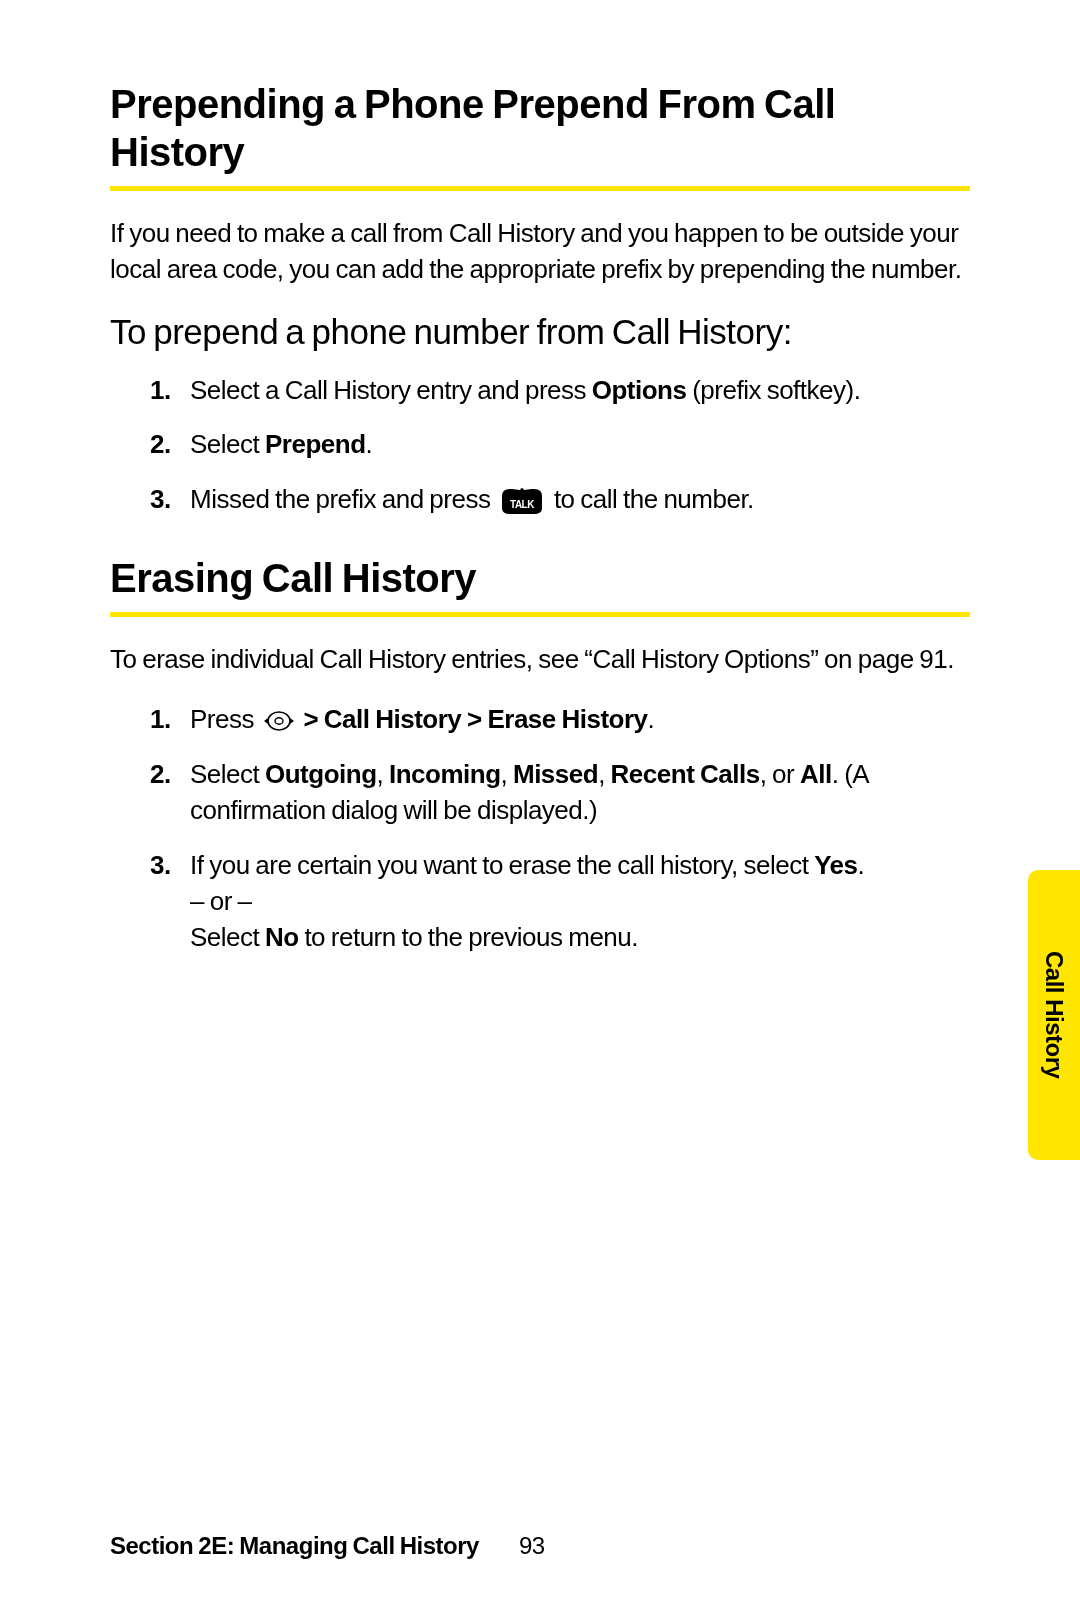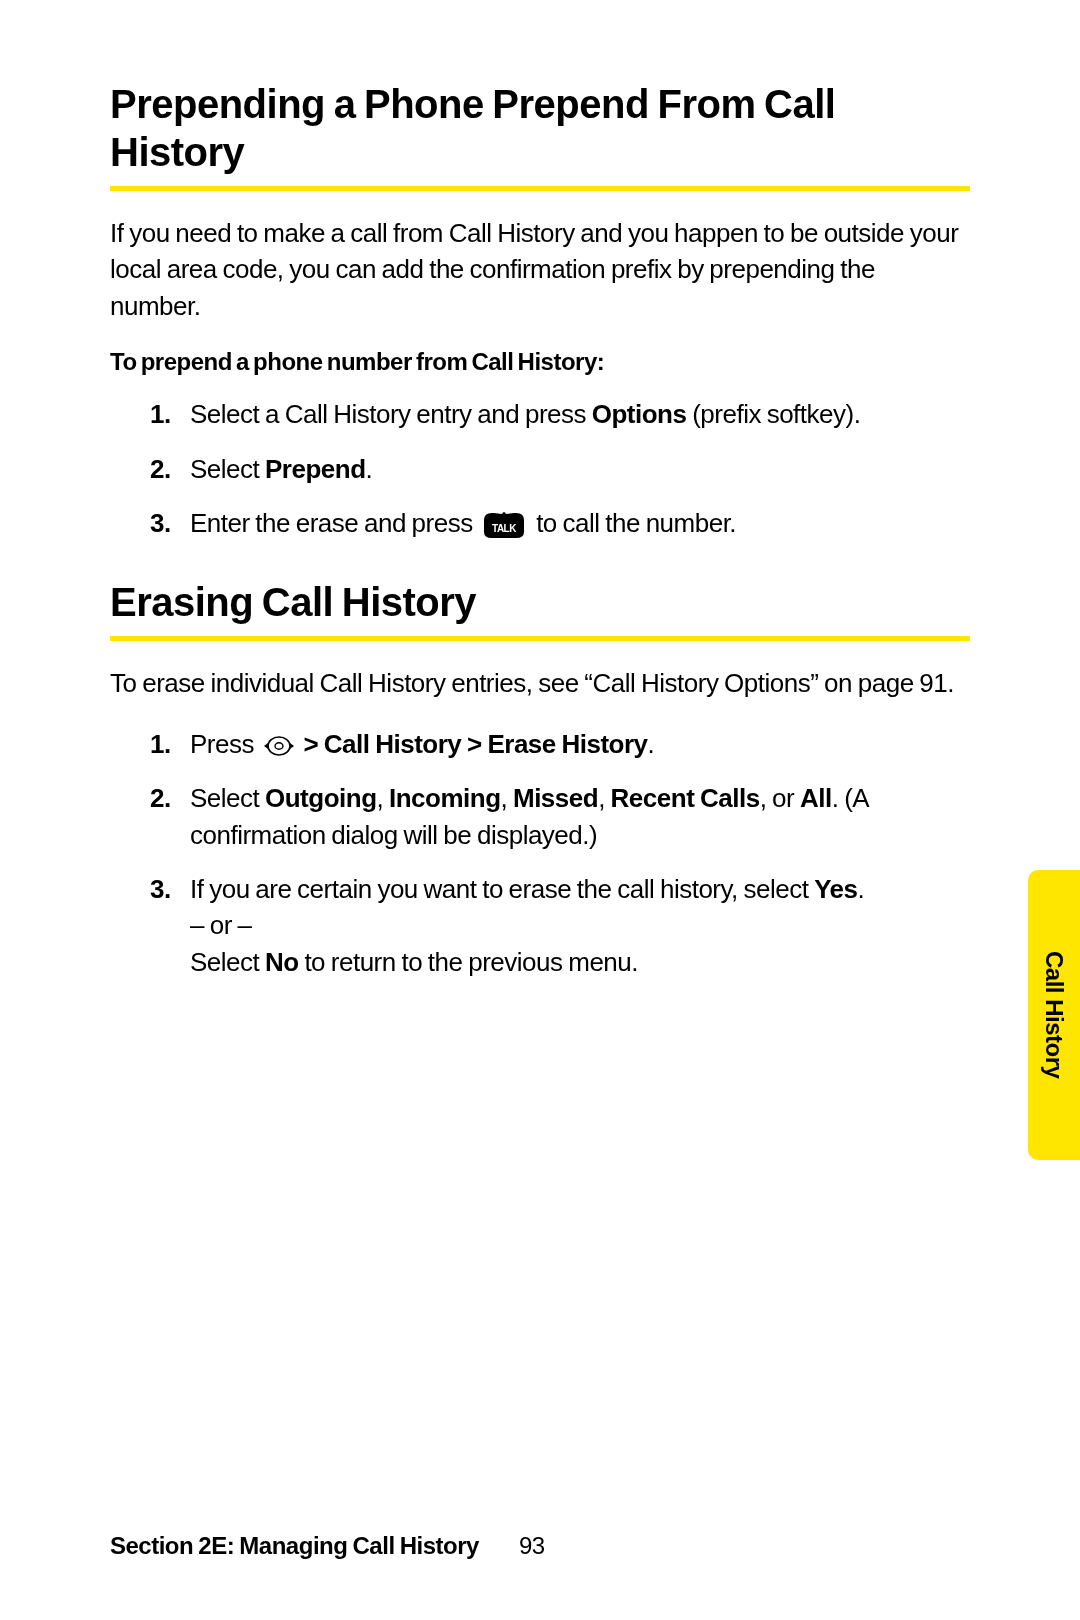--- a/index.html
+++ b/index.html
@@ -34,22 +34,22 @@
     width: 100%;
   }
   p.body {
     font-size: 26px;
     line-height: 1.4;
     margin: 0 0 24px 0;
     letter-spacing: -0.5px;
     word-spacing: -1px;
   }
   p.subhead {
-    font-size: 24px;
-    font-weight: 700;
+    font-size: 35px;
+    font-weight: 400;
     margin: 4px 0 20px 0;
     letter-spacing: -0.5px;
     word-spacing: -2px;
   }
   ol.steps {
     list-style: none;
     margin: 0 0 24px 0;
     padding: 0 0 0 40px;
     counter-reset: step;
   }
@@ -128,33 +128,33 @@
   .block2 { margin-top: 37px; }
 </style>
 </head>
 <body>
 
 <div class="page">
 
   <h1 class="section-heading">Prepending a Phone Prepend From Call History</h1>
   <hr class="yellow-rule">
 
-  <p class="body">If you need to make a call from Call History and you happen to be outside your local area code, you can add the confirmation prefix by prepending the number.</p>
+  <p class="body">If you need to make a call from Call History and you happen to be outside your local area code, you can add the appropriate prefix by prepending the number.</p>
 
   <p class="subhead">To prepend a phone number from Call History:</p>
 
   <ol class="steps">
     <li>
       <span>Select a Call History entry and press </span><span class="b">Options</span><span> (prefix softkey).</span>
     </li>
     <li>
       <span>Select </span><span class="b">Prepend</span><span>.</span>
     </li>
     <li>
-      <span>Enter the erase and press </span><span class="talk-key">
+      <span>Missed the prefix and press </span><span class="talk-key">
         <svg viewBox="0 0 44 30">
           <path d="M2 10 Q2 2 12 3 L20 4 Q22 0 24 4 L32 3 Q42 2 42 10 L42 22 Q42 28 34 28 L10 28 Q2 28 2 22 Z" fill="#000"></path>
           <text x="22" y="22" text-anchor="middle" font-size="10" font-weight="700" fill="#fff" font-family="Arial">TALK</text>
         </svg>
       </span><span> to call the number.</span>
     </li>
   </ol>
 
   <div class="block2">
     <h1 class="section-heading">Erasing Call History</h1>

